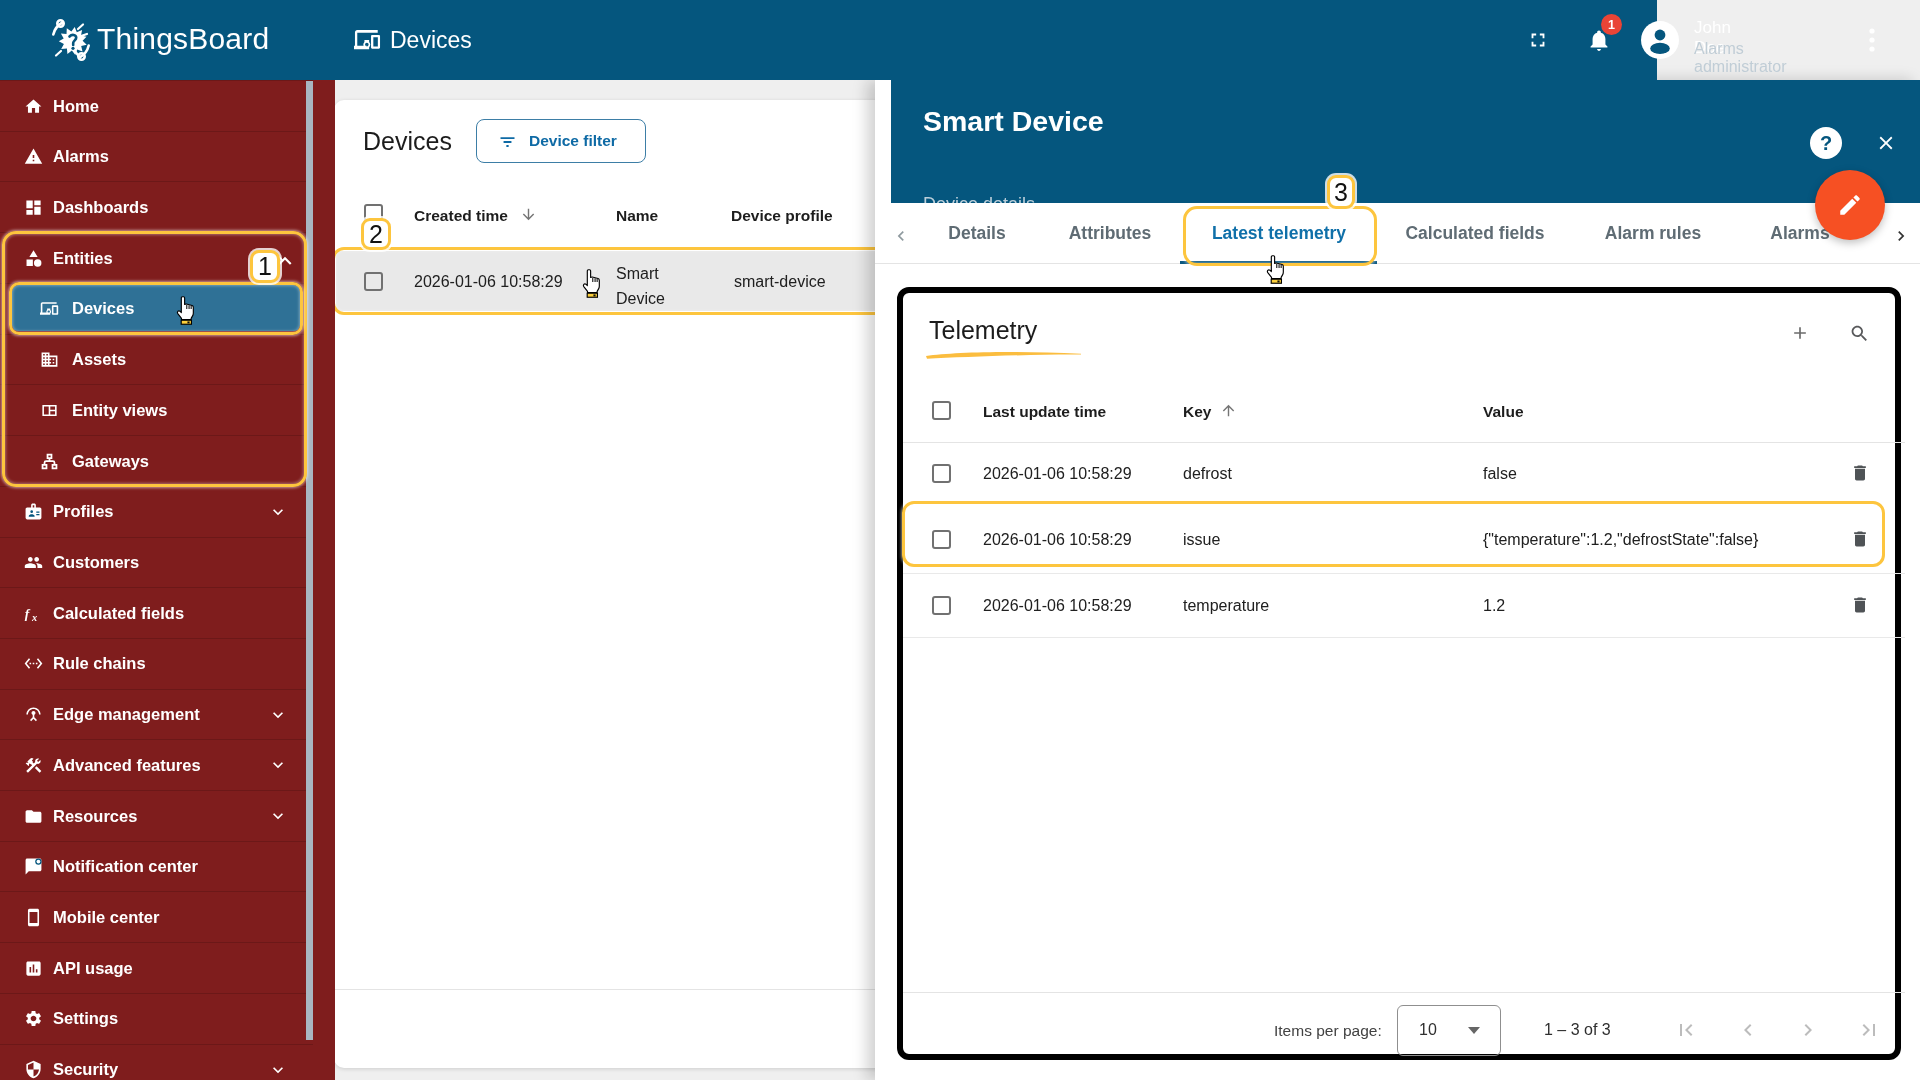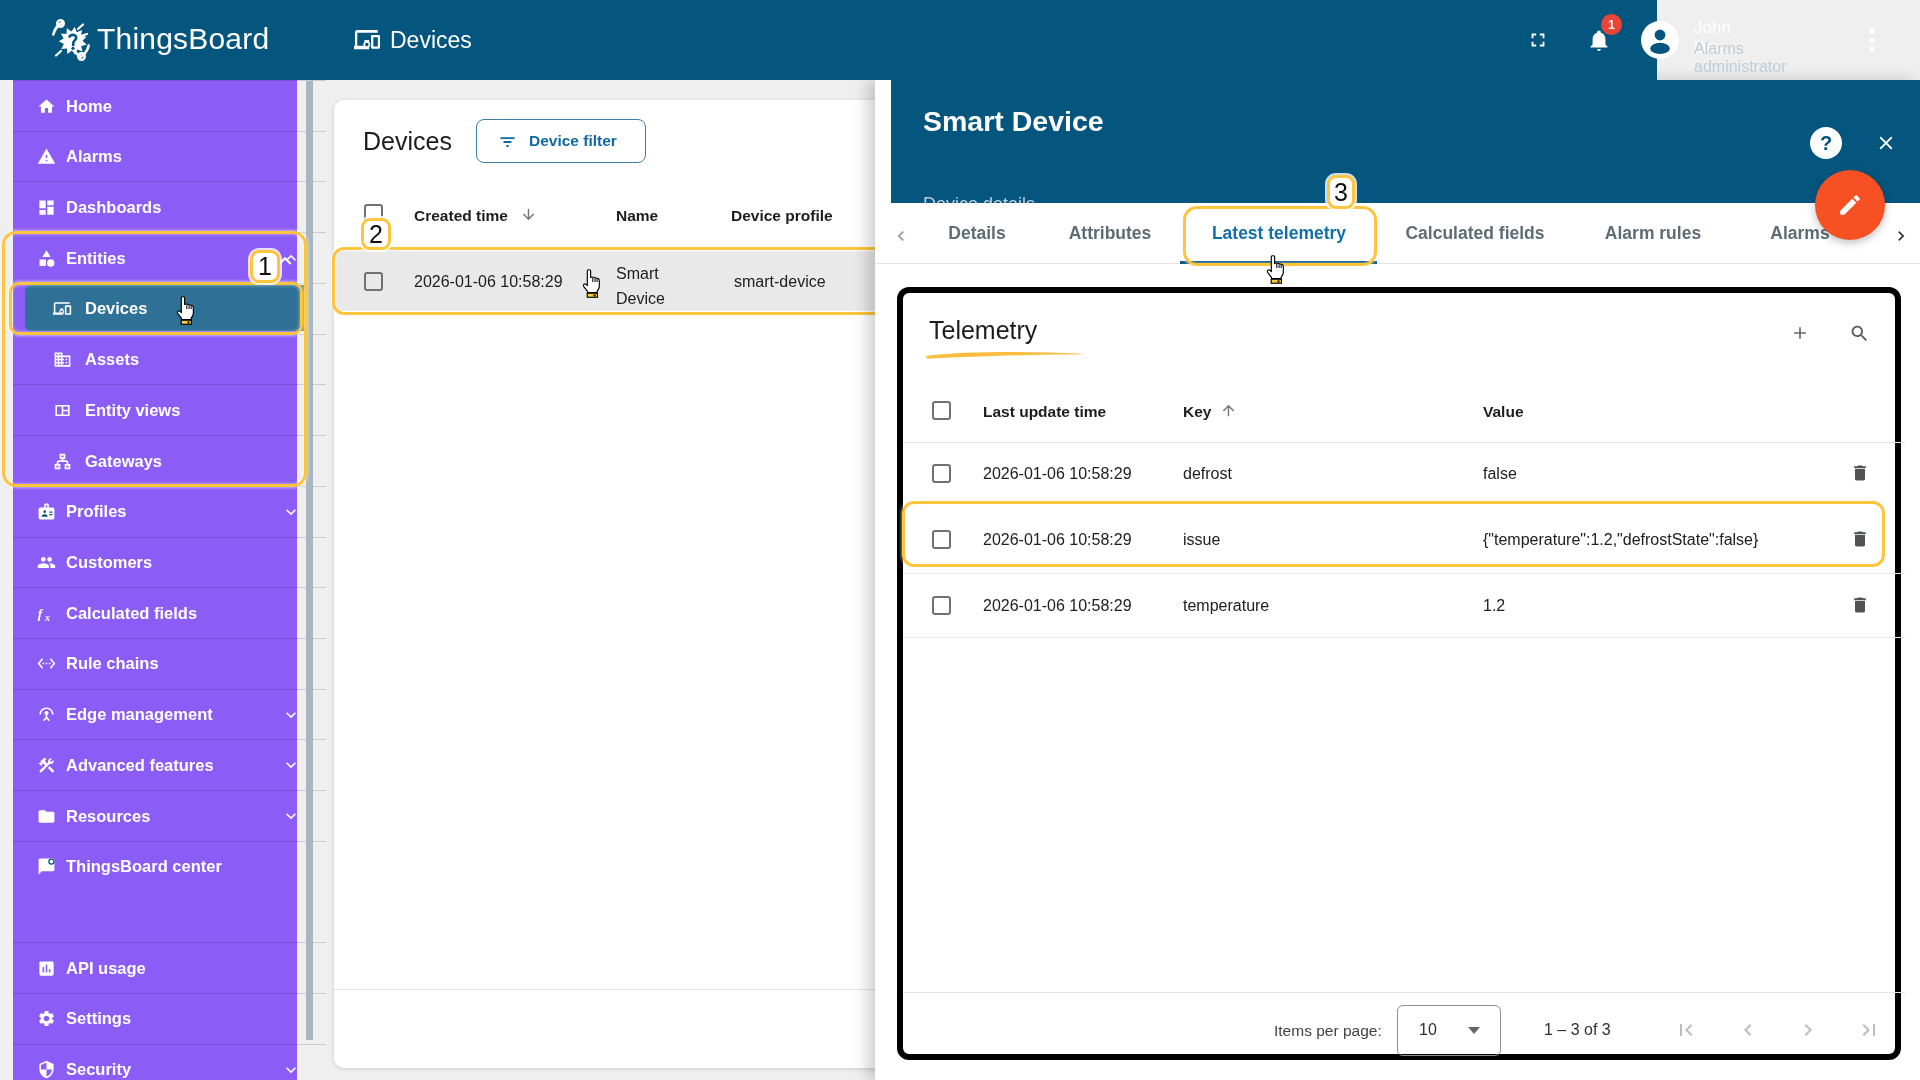--- a/index.html
+++ b/index.html
@@ -4,21 +4,21 @@
 <style>
   * { margin:0; padding:0; box-sizing:border-box; }
   html,body { width:1920px; height:1080px; overflow:hidden; background:#efefef;
     font-family:"Liberation Sans", sans-serif; }
   .abs { position:absolute; }
   .ctr { display:flex; align-items:center; }
   svg { display:block; }
   
   #topbar { left:0; top:0; width:1657px; height:80px; background:#05567e; z-index:30; }
   
-  #sidebar { left:13px; top:80px; width:284px; height:1000px; background:#8b5cf6; z-index:20; }
+  #sidebar { left:0; top:80px; width:335px; height:1000px; background:#7f1d1d; z-index:20; }
   .mi { position:absolute; left:0; width:313px; height:51px; border-top:1px solid rgba(0,0,0,0.15);
         color:#fff; font-size:16.5px; font-weight:600; display:flex; align-items:center; }
   .mi .lb { position:absolute; left:53px; }
   .mi .ic { position:absolute; left:24px; width:19px; height:19px; }
   .mi.sub .lb { left:72px; }
   .mi.sub .ic { left:40px; }
   .mi .chev { position:absolute; left:268px; width:20px; height:20px; }
   #devpill { position:absolute; left:12px; top:205px; width:288px; height:46px;
      background:#2f7196; border-radius:6px; }
   
@@ -197,21 +197,27 @@
   <svg class="chev" viewBox="0 0 24 24" fill="#fff">
         <path d="M16.59 8.59L12 13.17 7.41 8.59 6 10l6 6 6-6z"></path>
       </svg>
     </div>
 <div class="mi" style="top:760.7px">
   <svg class="ic" viewBox="0 0 24 24" fill="#fff">
         <path d="M20 2H4c-1.1 0-2 .9-2 2v18l4-4h14c1.1 0 2-.9 2-2V4c0-1.1-.9-2-2-2z"></path>
         <circle cx="18.2" cy="5.8" r="4" fill="#05567e"></circle>
         <circle cx="18.2" cy="5.8" r="2.4" fill="#fff"></circle>
       </svg>
-  <span class="lb">ThingsBoard center</span>
+  <span class="lb">Notification center</span>
+    </div>
+<div class="mi" style="top:811.4px">
+  <svg class="ic" viewBox="0 0 24 24" fill="#fff">
+        <path d="M17 1.01L7 1c-1.1 0-2 .9-2 2v18c0 1.1.9 2 2 2h10c1.1 0 2-.9 2-2V3c0-1.1-.9-1.99-2-1.99zM17 19H7V5h10v14z"></path>
+      </svg>
+  <span class="lb">Mobile center</span>
     </div>
 <div class="mi" style="top:862.2px">
   <svg class="ic" viewBox="0 0 24 24" fill="#fff">
         <path d="M19 3H5c-1.1 0-2 .9-2 2v14c0 1.1.9 2 2 2h14c1.1 0 2-.9 2-2V5c0-1.1-.9-2-2-2zM9 17H7v-7h2v7zm4 0h-2V7h2v10zm4 0h-2v-4h2v4z"></path>
       </svg>
   <span class="lb">API usage</span>
     </div>
 <div class="mi" style="top:912.9px">
   <svg class="ic" viewBox="0 0 24 24" fill="#fff">
         <path d="M19.14 12.94c.04-.3.06-.61.06-.94 0-.32-.02-.64-.07-.94l2.03-1.58c.18-.14.23-.41.12-.61l-1.92-3.32c-.12-.22-.37-.29-.59-.22l-2.39.96c-.5-.38-1.03-.7-1.62-.94l-.36-2.54c-.04-.24-.24-.41-.48-.41h-3.84c-.24 0-.43.17-.47.41l-.36 2.54c-.59.24-1.13.57-1.62.94l-2.39-.96c-.22-.08-.47 0-.59.22L2.74 8.87c-.12.21-.08.47.12.61l2.03 1.58c-.05.3-.09.63-.09.94s.02.64.07.94l-2.03 1.58c-.18.14-.23.41-.12.61l1.92 3.32c.12.22.37.29.59.22l2.39-.96c.5.38 1.03.7 1.62.94l.36 2.54c.05.24.24.41.48.41h3.84c.24 0 .44-.17.47-.41l.36-2.54c.59-.24 1.13-.56 1.62-.94l2.39.96c.22.08.47 0 .59-.22l1.92-3.32c.12-.22.07-.47-.12-.61l-2.01-1.58zM12 15.6c-1.98 0-3.6-1.62-3.6-3.6s1.62-3.6 3.6-3.6 3.6 1.62 3.6 3.6-1.62 3.6-3.6 3.6z"></path>

